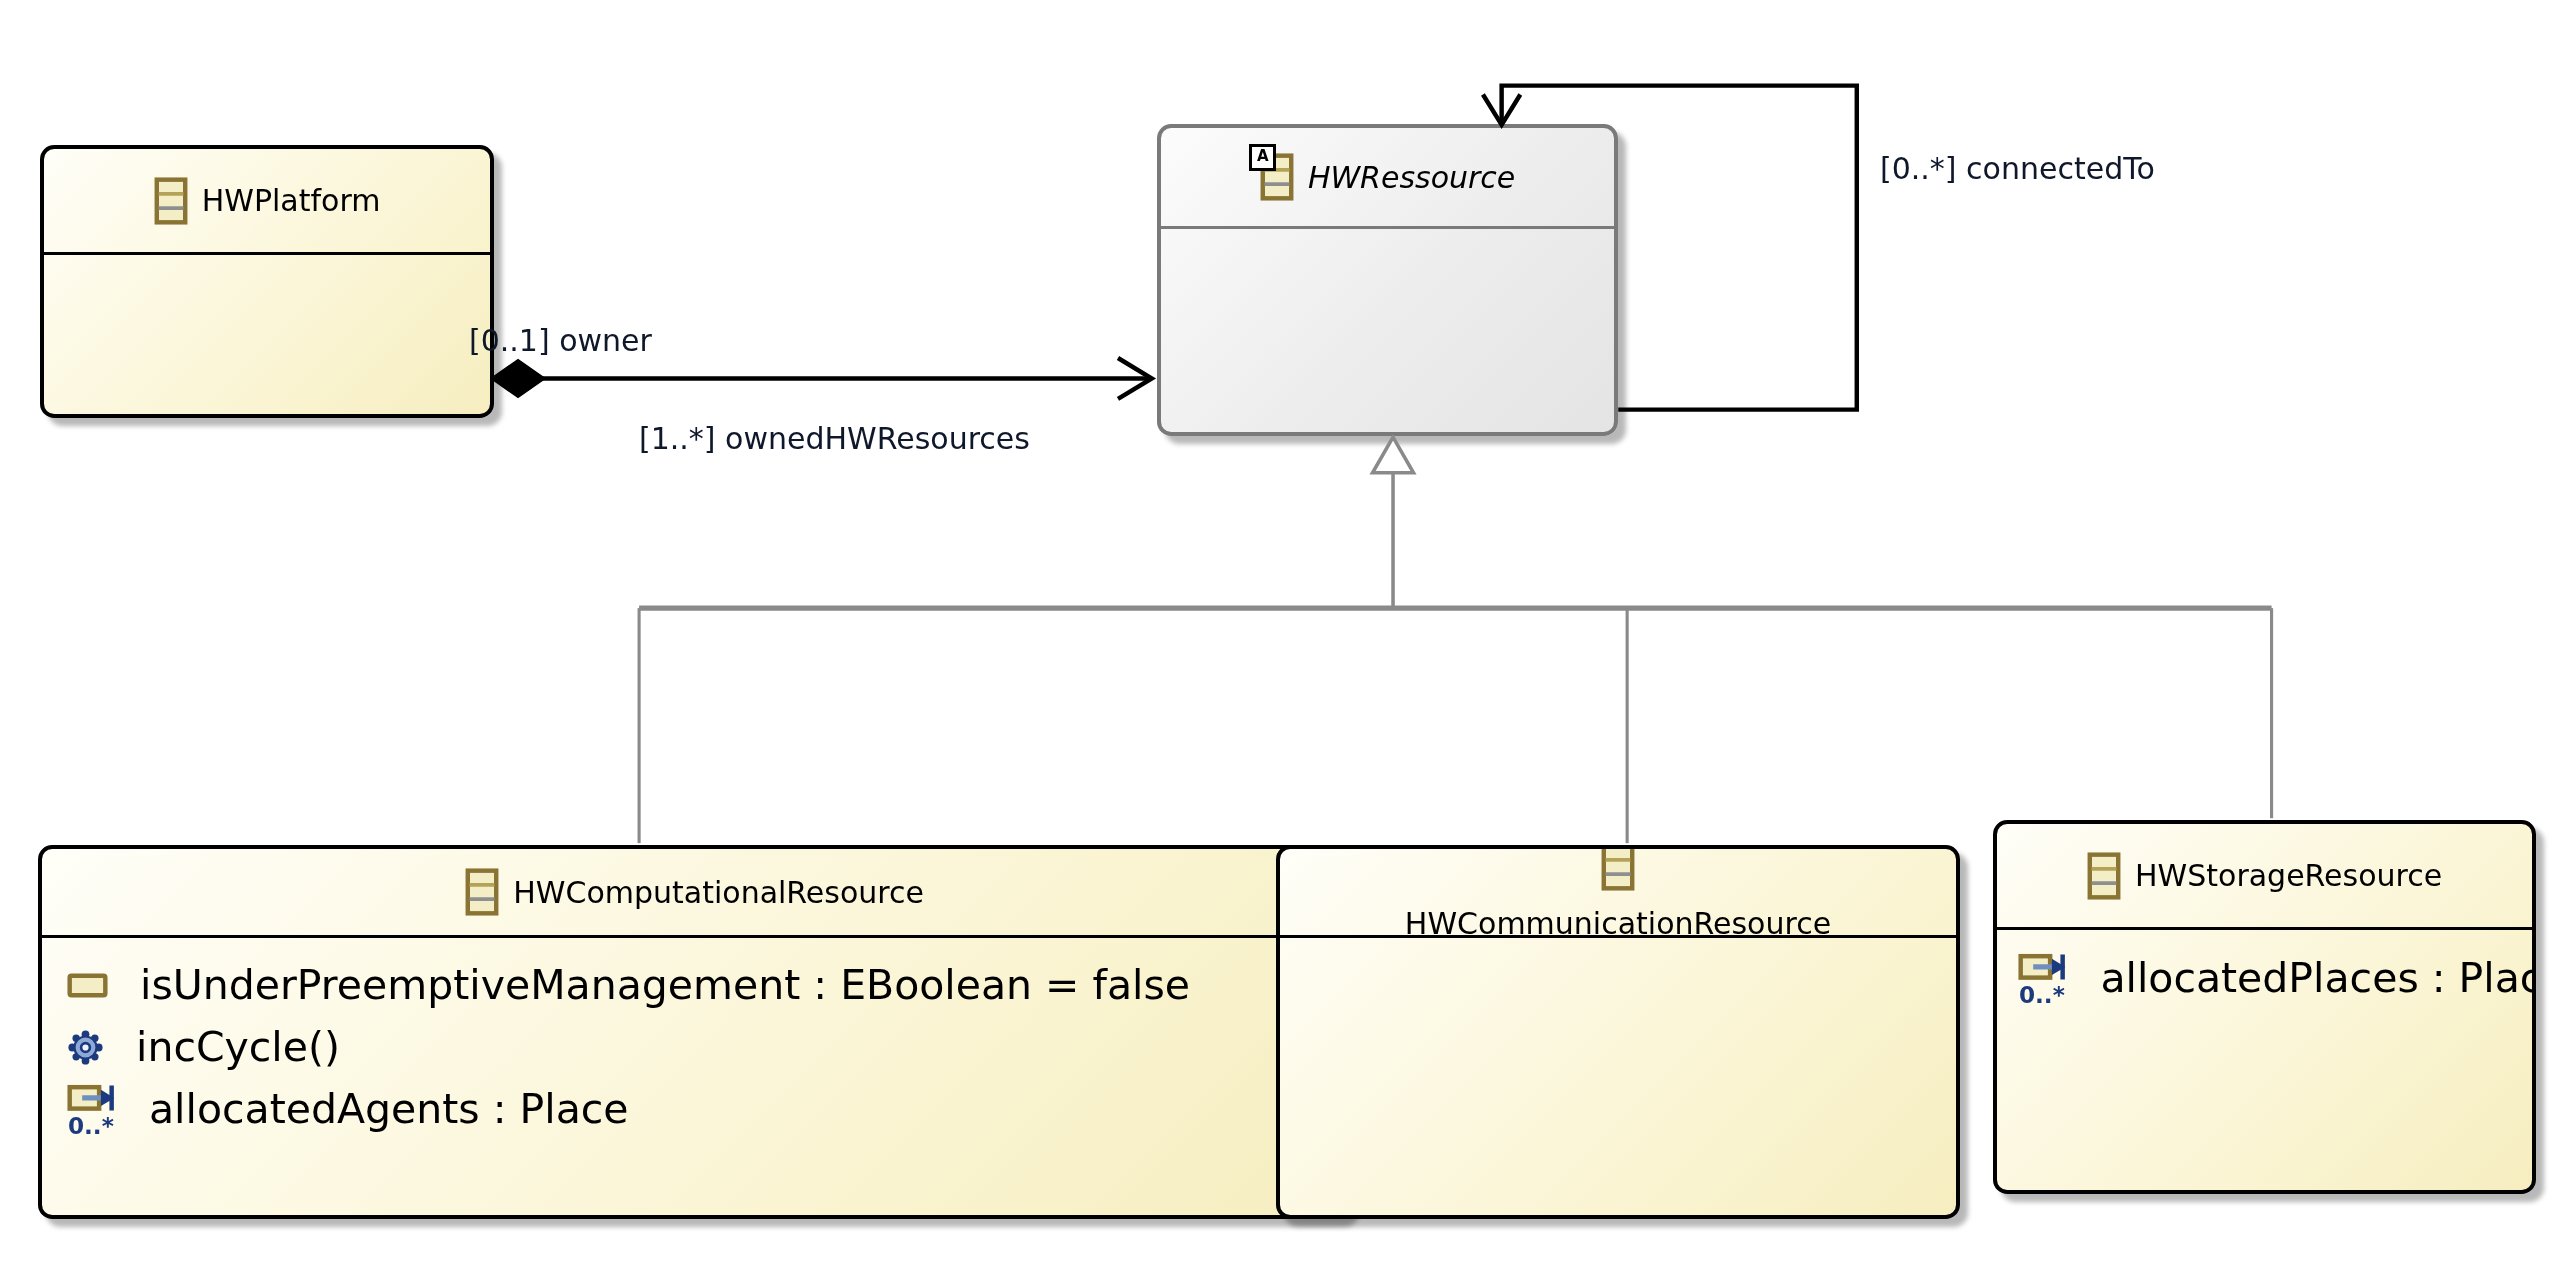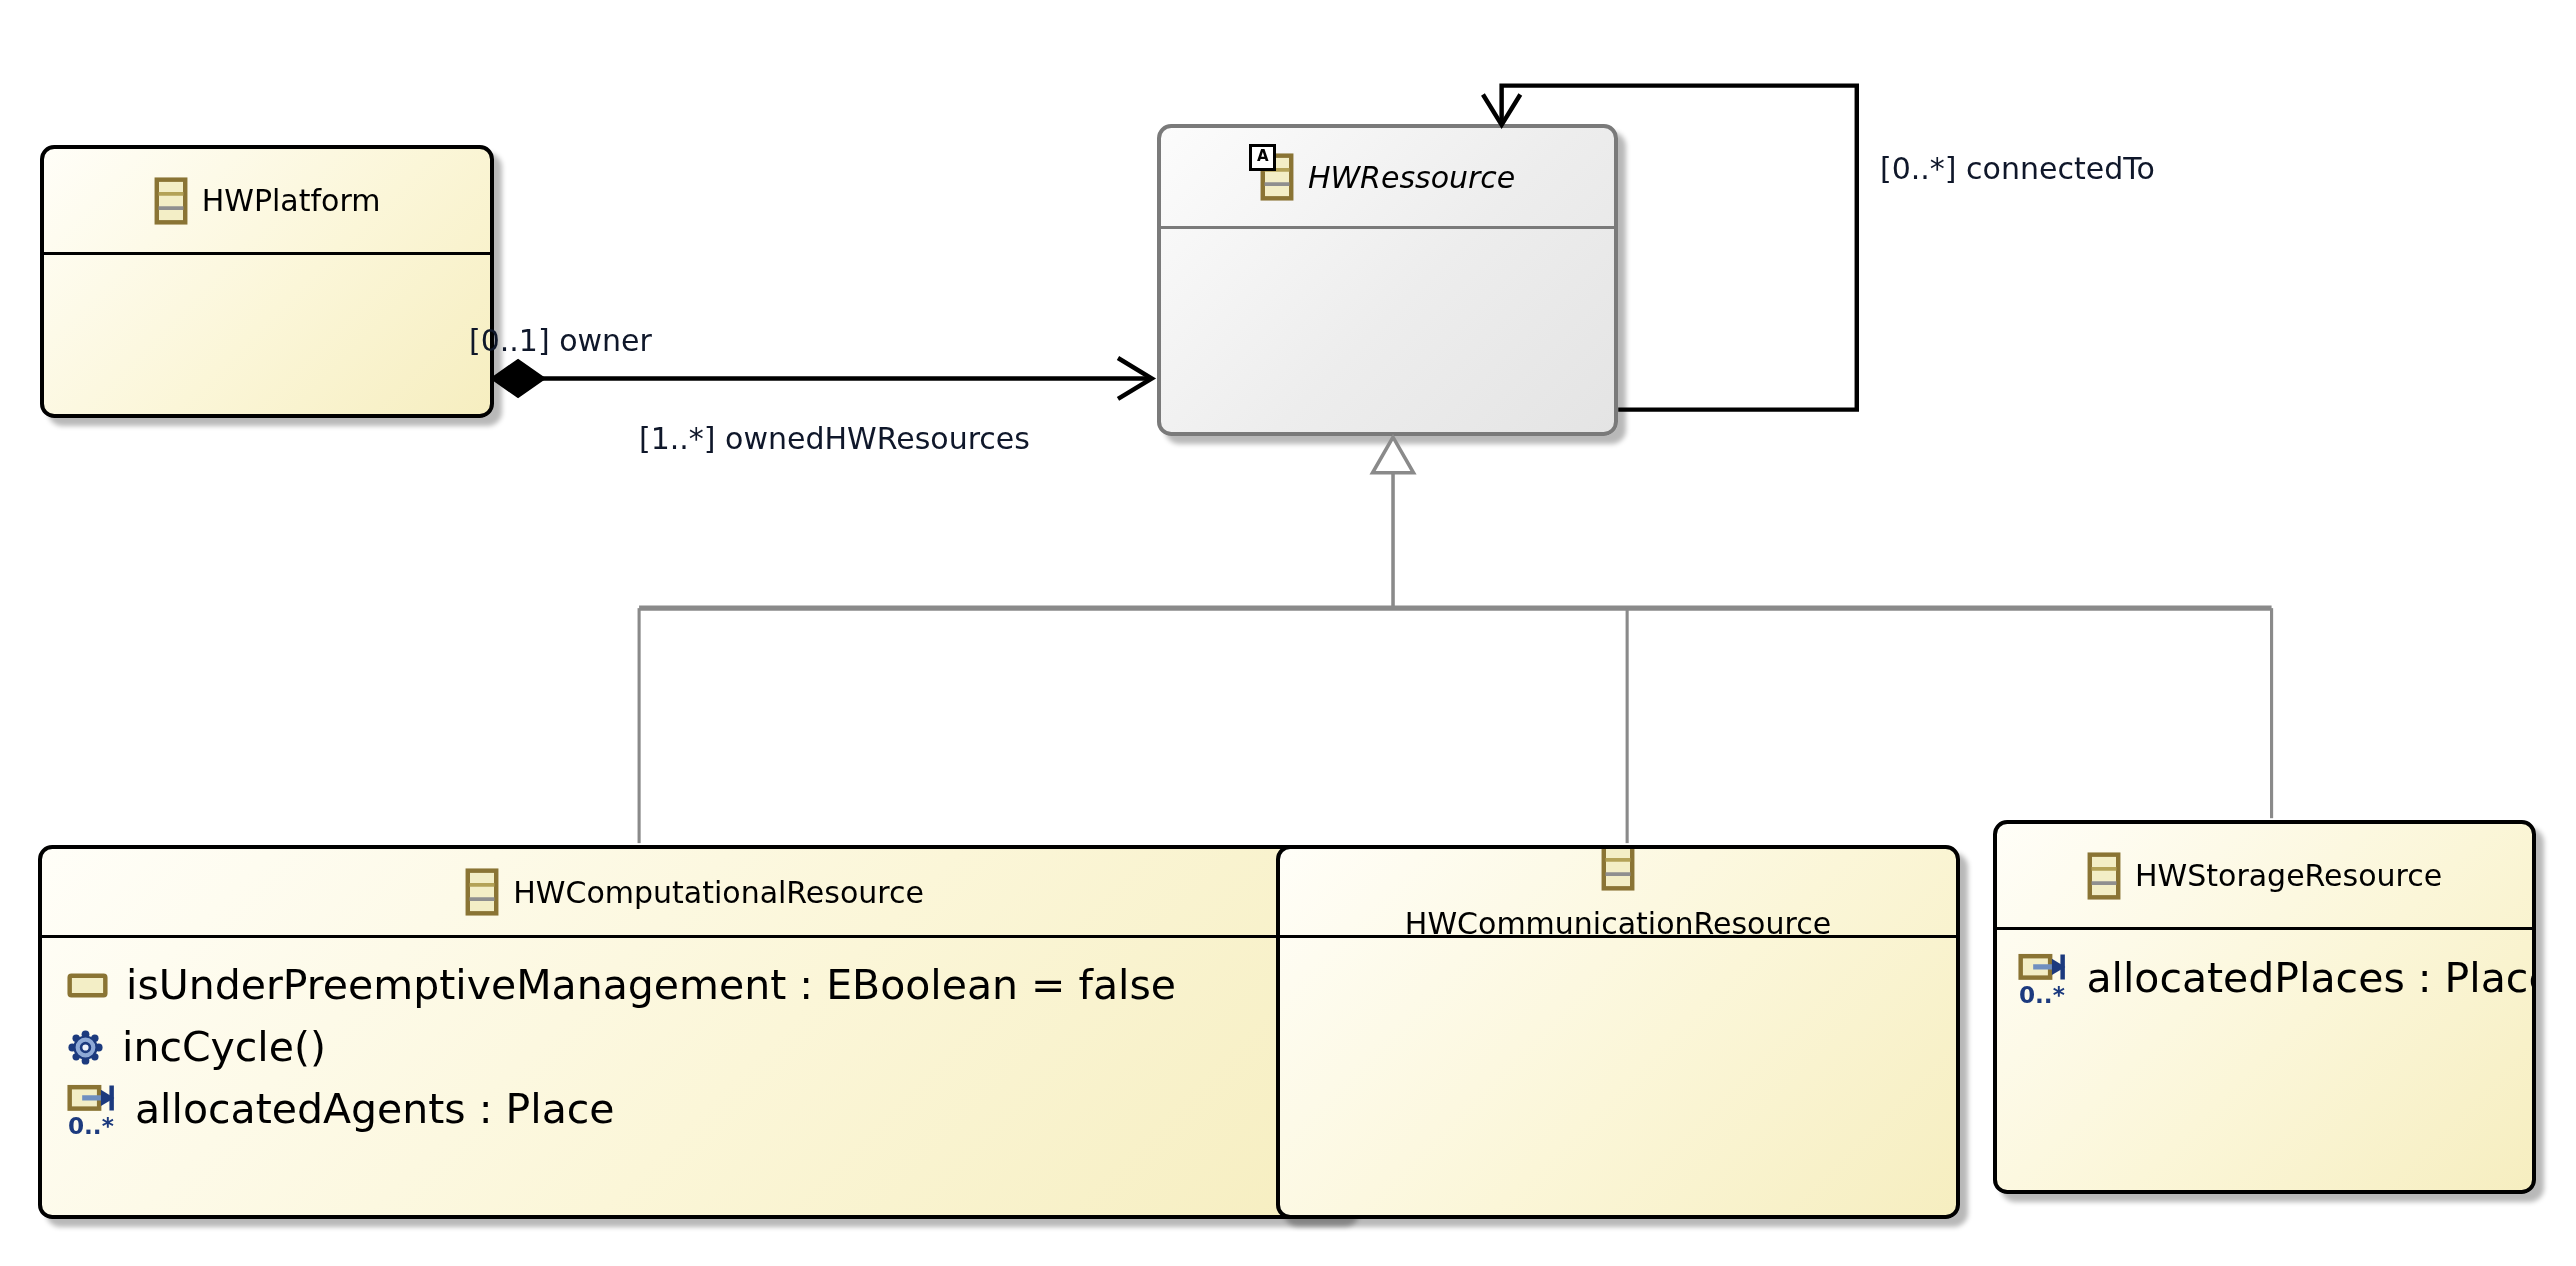--- a/index.html
+++ b/index.html
@@ -56,21 +56,21 @@
   .cls-title.italic { font-style: italic; }
   .cls-body {
     flex: 1 1 auto;
     display: flex;
     flex-direction: column;
     box-sizing: border-box;
   }
   .member {
     display: flex;
     align-items: center;
-    gap: 18px;
+    gap: 32px;
     height: 62px;
     font-size: 41px;
     white-space: nowrap;
     flex: 0 0 auto;
   }
   .icon-wrap { position: relative; display: inline-flex; flex: 0 0 auto; }
   .abstract-badge {
     position: absolute;
     left: -10.7px; top: -9px;
     width: 21.4px; height: 21.4px;

